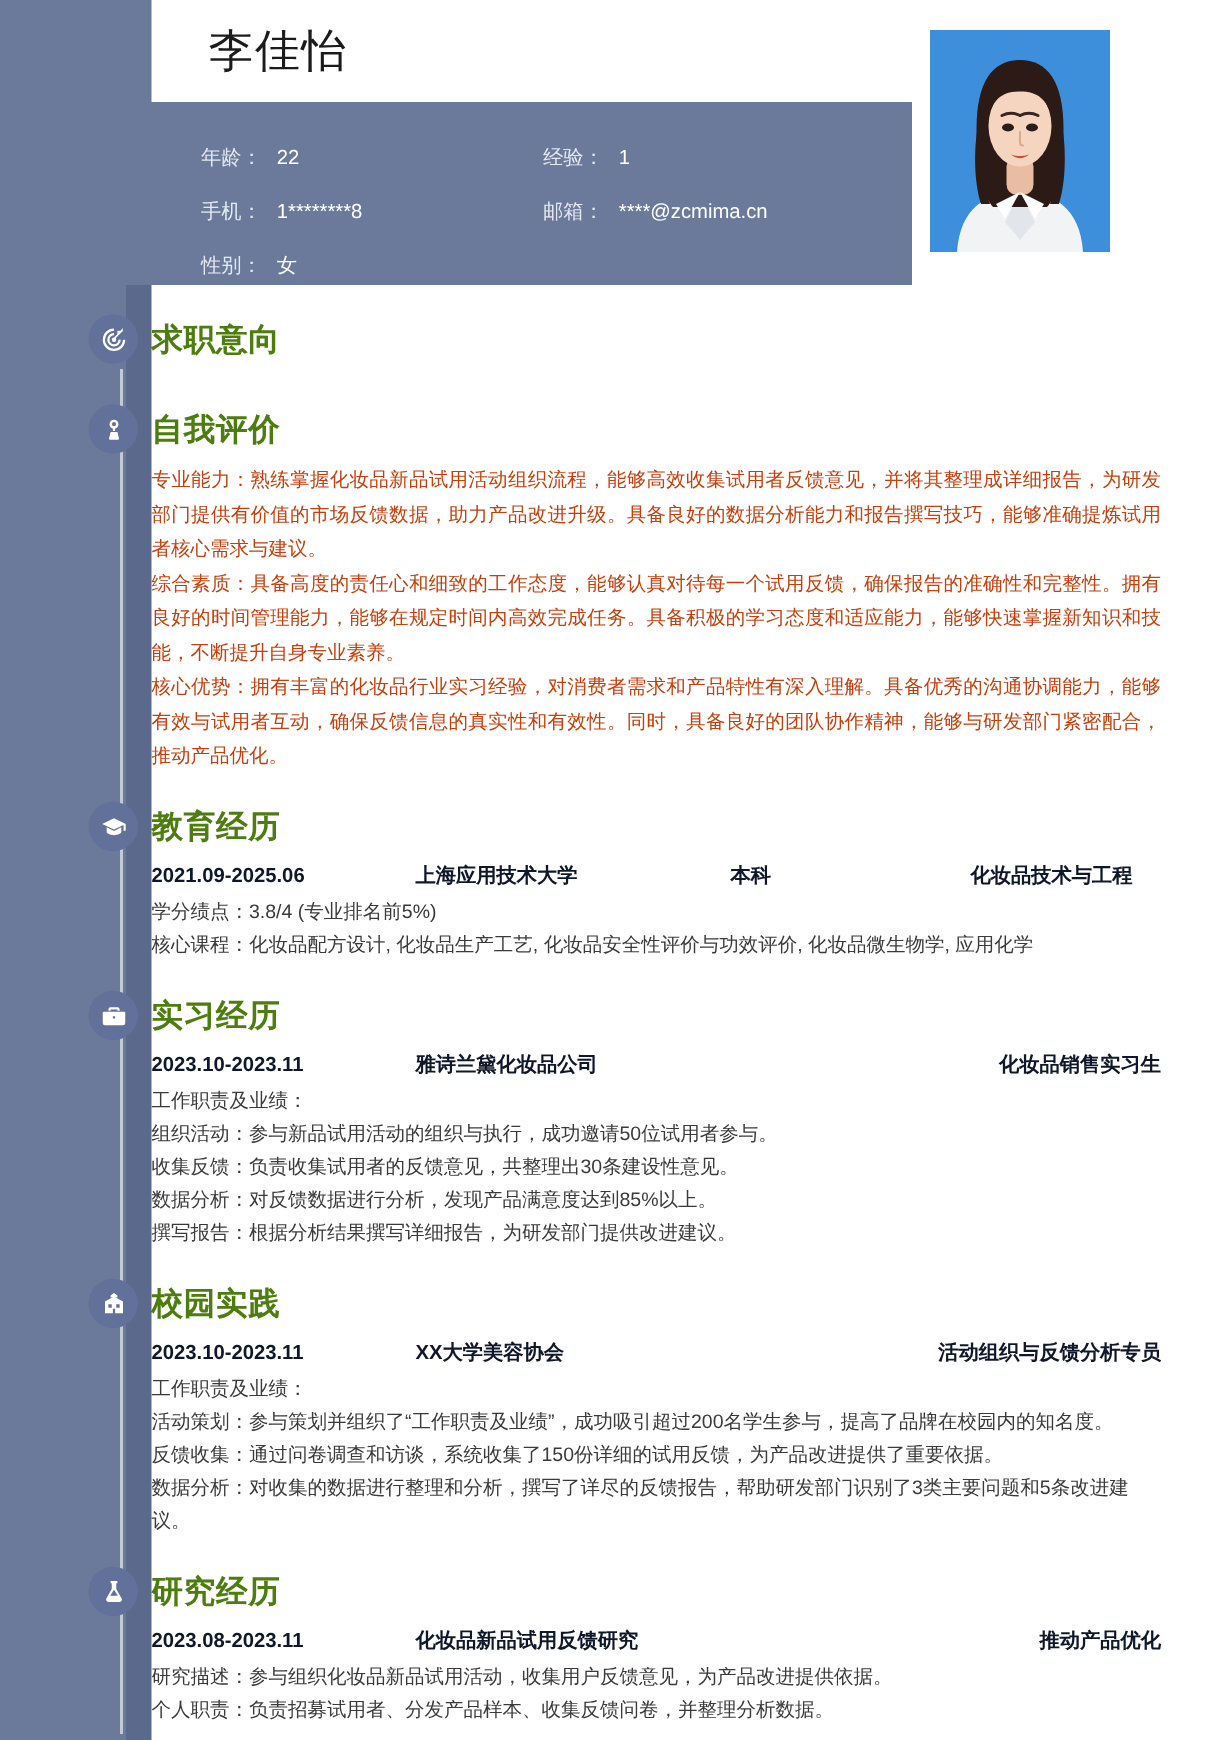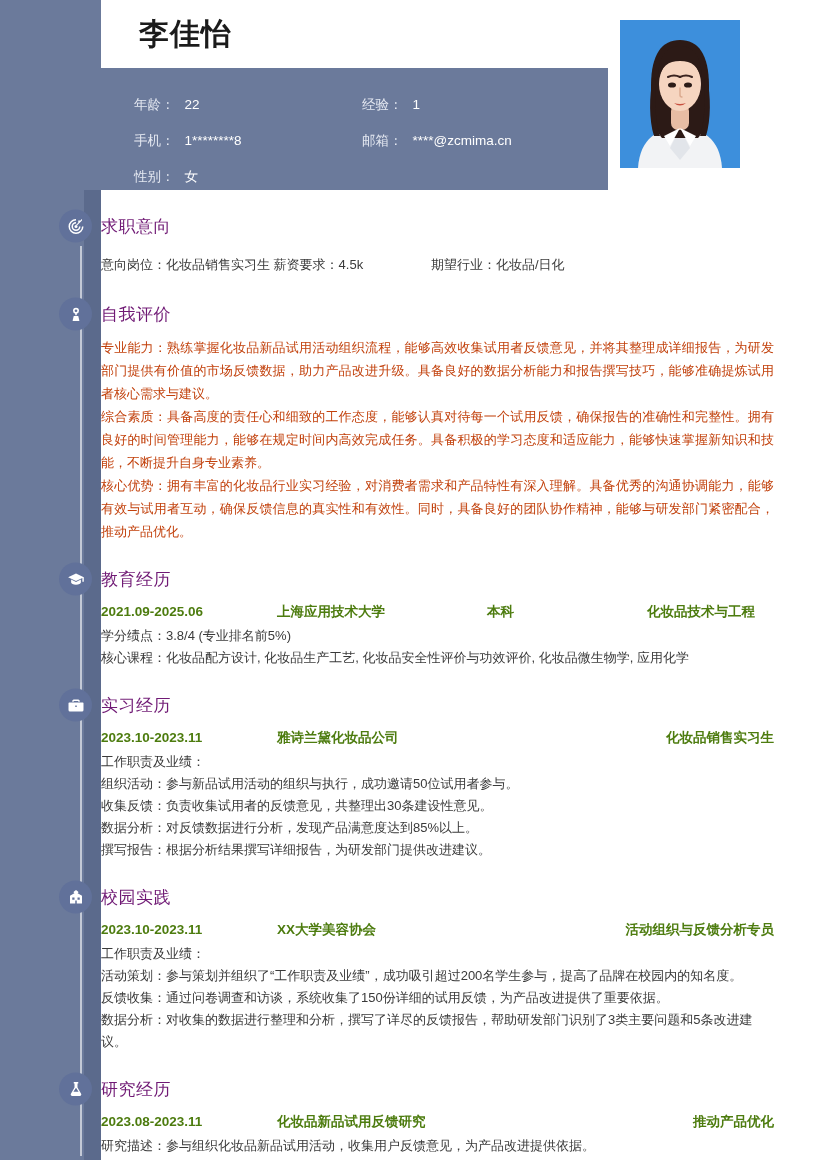--- a/index.html
+++ b/index.html
@@ -36,21 +36,21 @@
     width:608px; height:190px;
     background:#6b7a9b;
   }
   .name-plate {
     position:absolute; left:101px; top:0;
     width:707px; height:68px;
     background:#ffffff;
     display:flex; align-items:center;
   }
   .name-text {
-    font-size:30px; font-weight:bold; color:#1b1b1b;
+    font-size:30px; font-weight:normal; color:#1b1b1b;
     margin-left:38px; letter-spacing:1px;
   }
   .photo-panel {
     position:absolute; left:608px; top:0;
     width:212px; height:190px;
     background:#ffffff;
   }
   .photo-wrap { position:absolute; left:620px; top:20px; width:120px; height:148px; }
 
   
@@ -90,33 +90,33 @@
   .sec-badge {
     position:absolute; left:-42px; top:50%;
     transform:translateY(-50%);
     width:33px; height:33px; border-radius:50%;
     background:#61719a;
     display:flex; align-items:center; justify-content:center;
     z-index:5;
   }
   .sec-badge svg { width:18px; height:18px; fill:#ffffff; }
   .sec-title {
-    font-size:17px; font-weight:normal; color:#701a75;
+    font-size:21px; font-weight:bold; color:#4d7c0f;
     letter-spacing:.5px;
   }
 
   .para {
     font-size:13px; color:#c2410c; line-height:23px;
     text-align:justify;
   }
   .para-line { font-size:13px; color:#3a3a3a; line-height:22px; }
 
   .entry-row {
     display:flex; align-items:baseline;
-    font-size:13.5px; font-weight:bold; color:#4d7c0f;
+    font-size:13.5px; font-weight:bold; color:#0f172a;
     margin-bottom:4px; margin-top:2px;
   }
   .c-date { width:176px; flex:none; }
   .c-org  { width:210px; flex:none; }
   .c-deg  { width:160px; flex:none; }
   .c-role { flex:1; }
   .c-role-right { flex:1; text-align:right; }
 
   .detail { font-size:13px; color:#3a3a3a; line-height:22px; }
 </style>
@@ -200,24 +200,20 @@
       <span class="sec-badge">
         <svg viewBox="0 0 24 24">
             <path d="M12 2a10 10 0 1 0 10 10h-2a8 8 0 1 1-8-8V2z"></path>
             <path d="M12 6a6 6 0 1 0 6 6h-2a4 4 0 1 1-4-4V6z"></path>
             <circle cx="12" cy="12" r="2"></circle>
             <path d="M13 11l7-7-0.5-2.5L18 4h-3v3l-3 3z"></path>
           </svg>
       </span>
       <span class="sec-title">求职意向</span>
     </div>
-    <div style="display:flex;align-items:baseline;margin-top:6px;">
-      <div class="para-line" style="width:330px;flex:none;">意向岗位：化妆品销售实习生  薪资要求：4.5k</div>
-      <div class="para-line">期望行业：化妆品/日化</div>
-    </div>
   </div>
 
   <div class="section" style="padding-top:16px;">
     <div class="sec-head">
       <span class="sec-badge">
         <svg viewBox="0 0 24 24">
             <path d="M12 3a4 4 0 0 1 4 4 4 4 0 0 1-3 3.87V13h-2v-2.13A4 4 0 0 1 8 7a4 4 0 0 1 4-4zm0 2.2A1.8 1.8 0 1 0 12 8.8 1.8 1.8 0 0 0 12 5.2z"></path>
             <path d="M9 14h6l1.4 5.5a1 1 0 0 1-1 1.3H8.6a1 1 0 0 1-1-1.3z"></path>
           </svg>
       </span>

